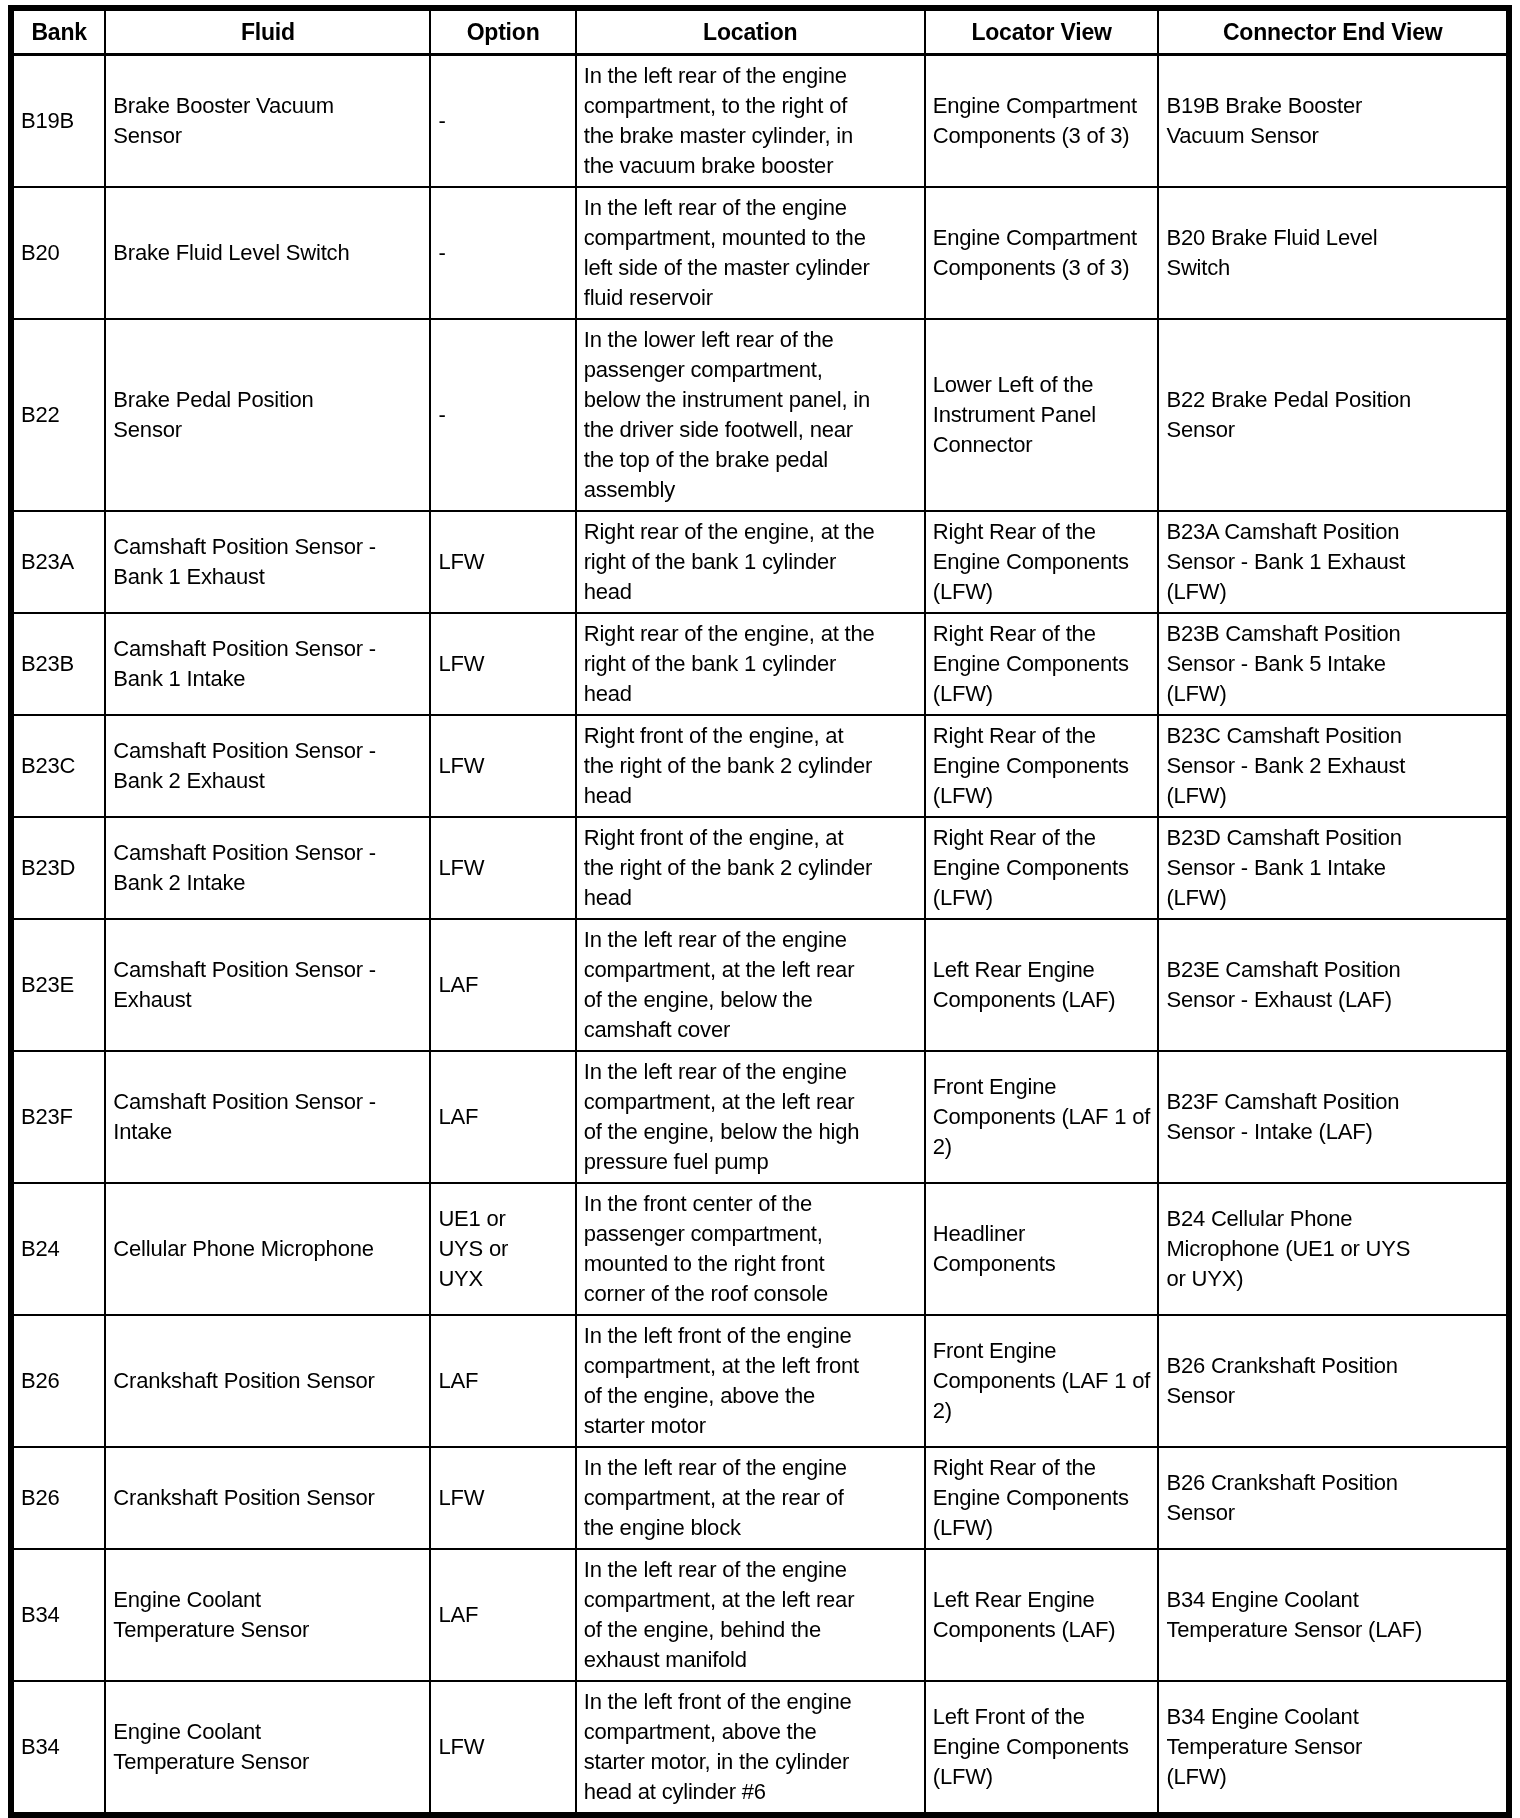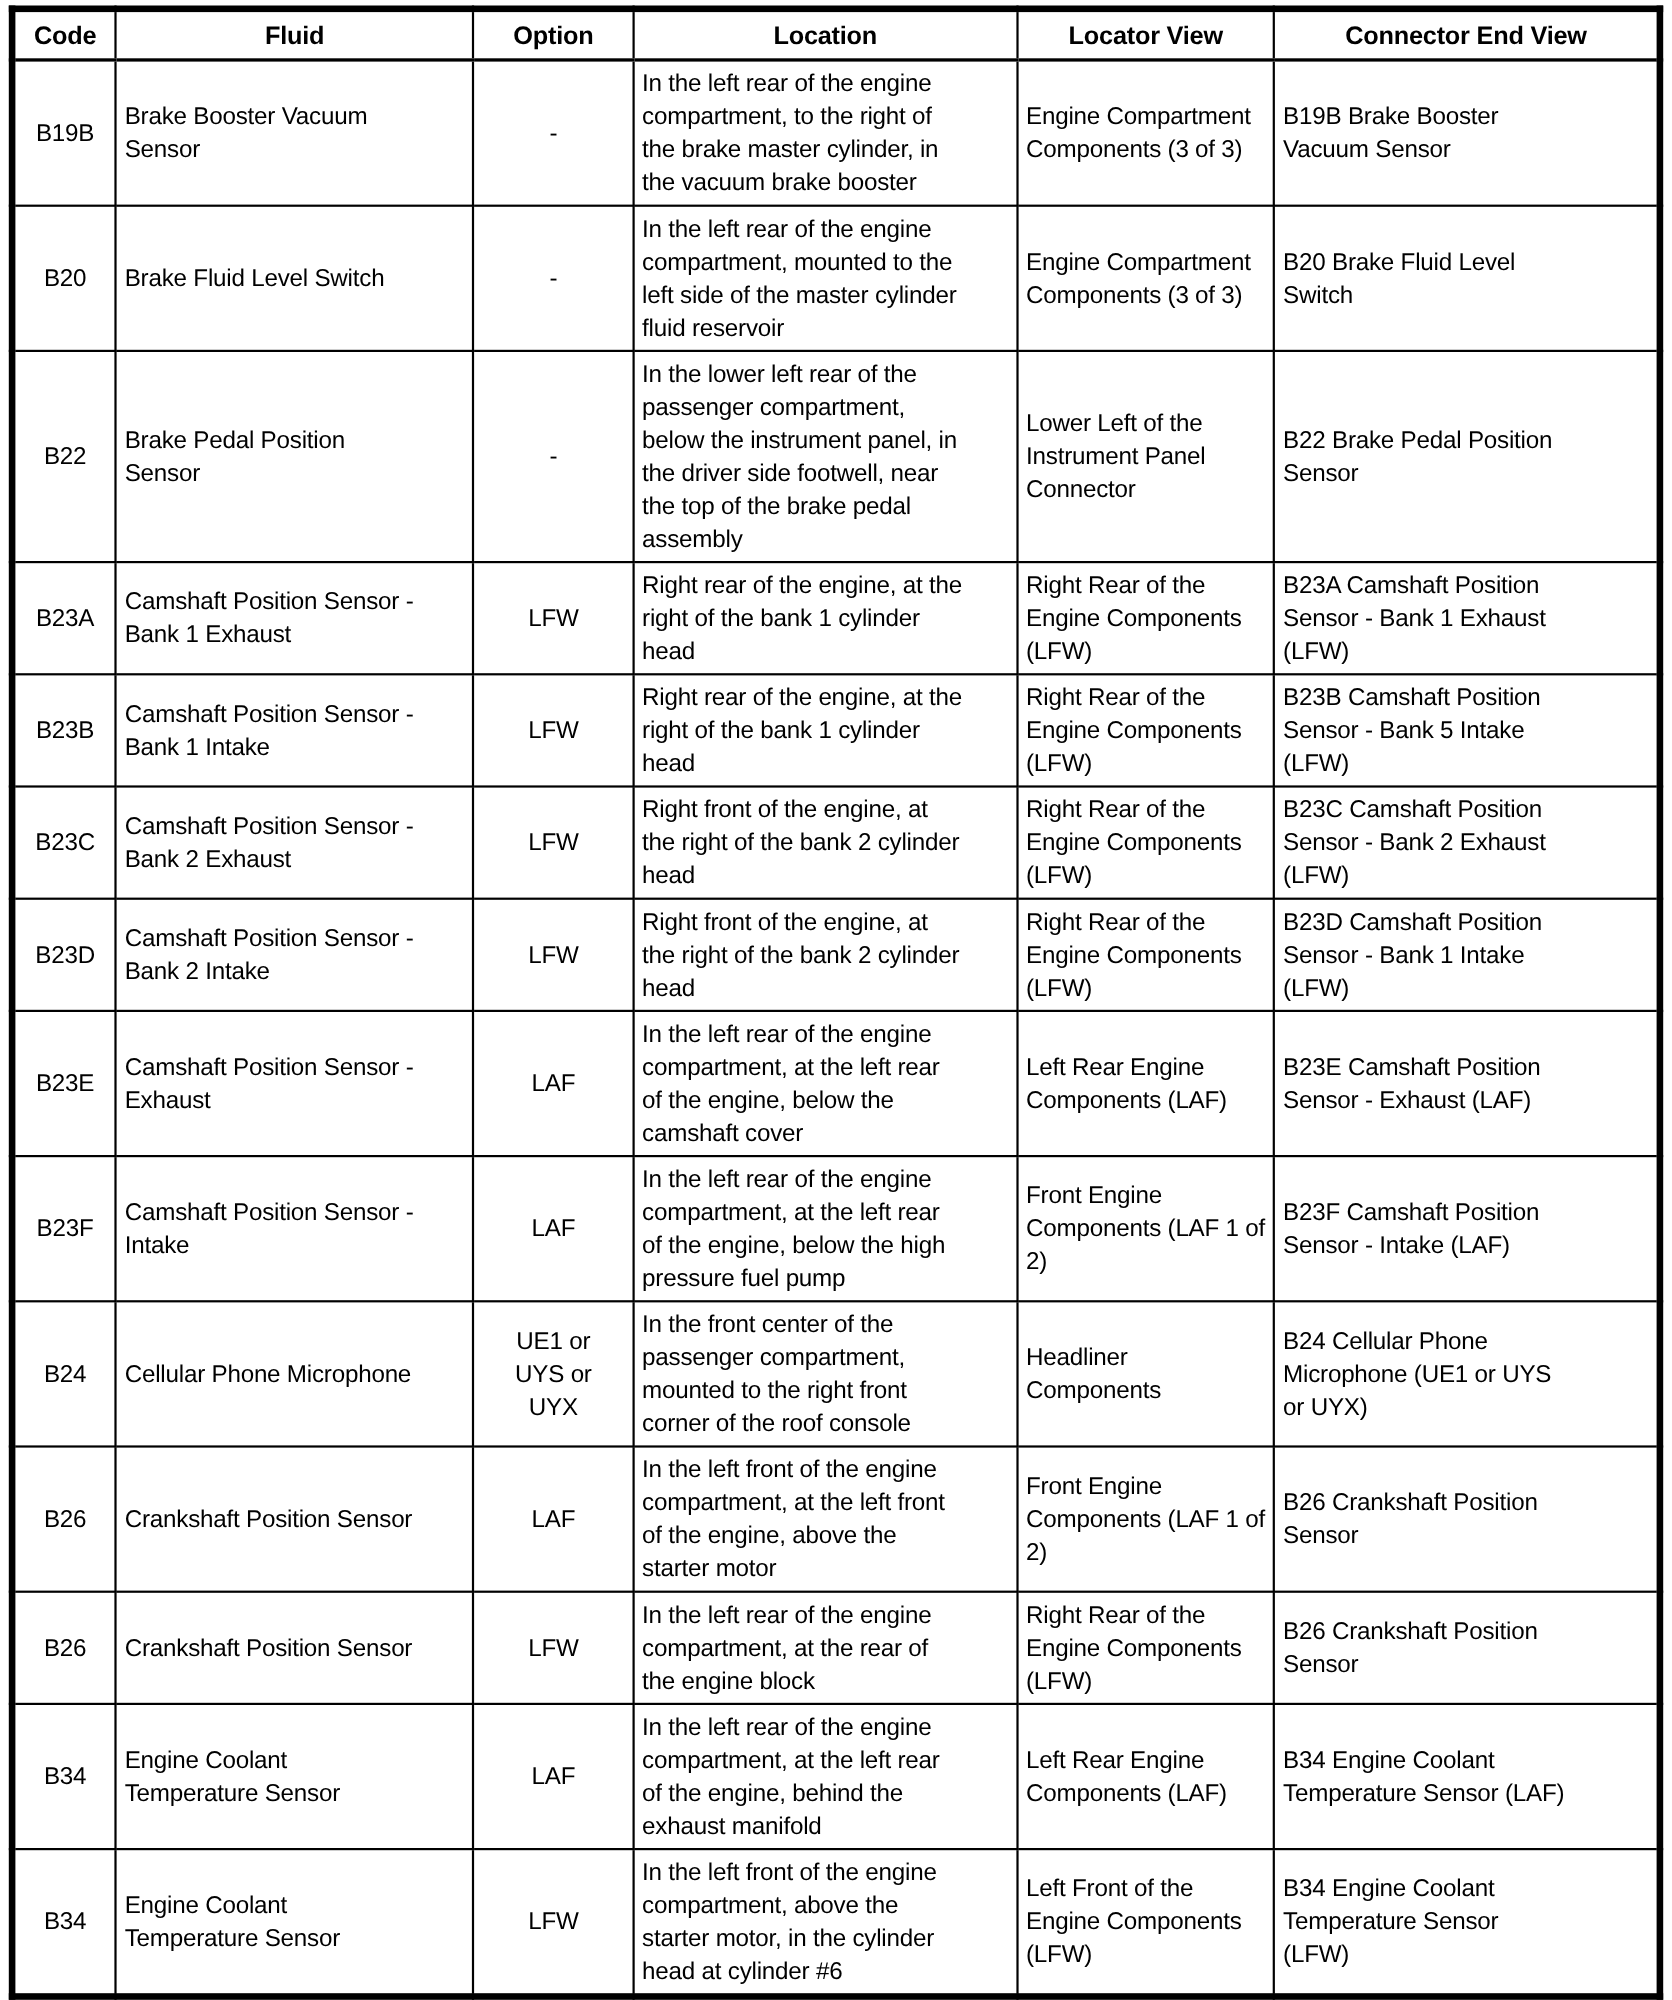--- a/index.html
+++ b/index.html
@@ -31,21 +31,21 @@
   }
   .loc-table th {
     font-weight: bold;
     text-align: center;
     font-size: 23px;
     padding: 6px 3px;
     white-space: normal;
     border-bottom: 3px solid #000;
   }
   .loc-table td.c-center {
-    text-align: center;
+    text-align: left;
   }
   col.w-code   { width: 6.3%;  }
   col.w-name   { width: 21.7%; }
   col.w-option { width: 9.7%;  }
   col.w-loc    { width: 23.3%; }
   col.w-lview  { width: 15.6%; }
   col.w-cview  { width: 23.4%; }
 </style>
 </head>
 <body>
@@ -54,21 +54,21 @@
   <colgroup>
     <col class="w-code">
       <col class="w-name">
       <col class="w-option">
     <col class="w-loc">
       <col class="w-lview">
       <col class="w-cview">
   </colgroup>
   <thead>
     <tr>
-      <th>Code</th>
+      <th>Bank</th>
       <th>Fluid</th>
       <th>Option</th>
       <th>Location</th>
       <th>Locator View</th>
       <th>Connector End View</th>
     </tr>
   </thead>
   <tbody>
     <tr>
       <td class="c-center">B19B</td>

